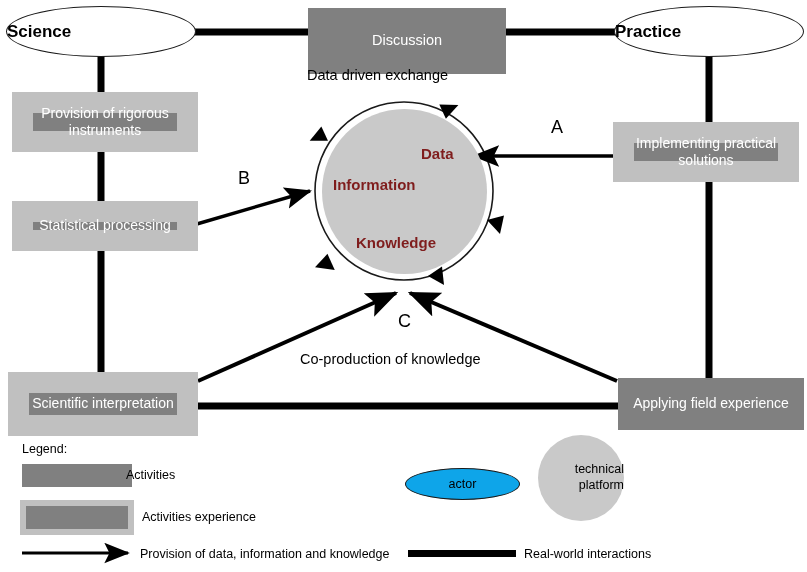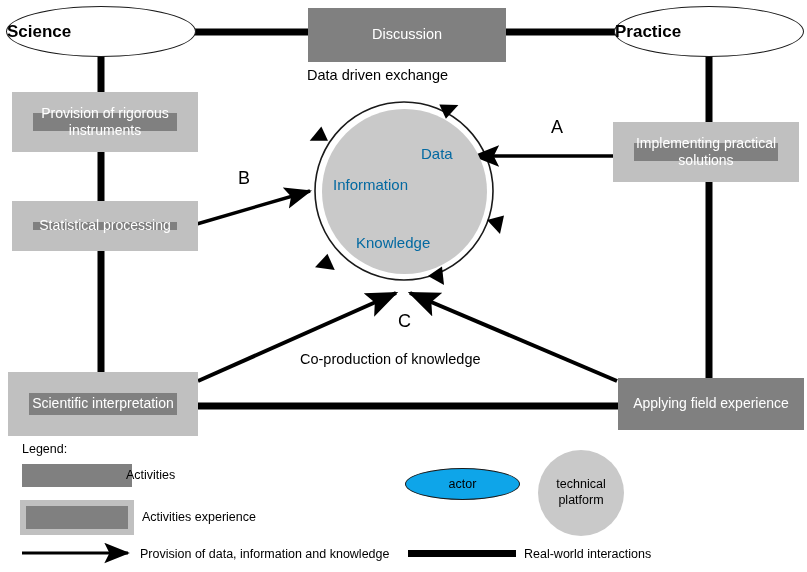--- a/index.html
+++ b/index.html
@@ -69,22 +69,22 @@
   }
   
   #platform-circle {
     position: absolute;
     border-radius: 50%;
     background: #c9c9c9;
     z-index: 3;
   }
   .dik-label {
     position: absolute;
-    font-weight: normal;
-    color: #0369a1;
+    font-weight: bold;
+    color: #7f1d1d;
     z-index: 6;
     white-space: nowrap;
   }
   
   .caption {
     position: absolute;
     color: #000000;
     white-space: nowrap;
     z-index: 6;
   }
@@ -205,21 +205,21 @@
   </svg>
 
   <div class="actor-ellipse" style="left:6px; top:6px; width:190px; height:51px; font-size:17px;">
     <span>Science</span>
   </div>
 
   <div class="actor-ellipse" style="left:614px; top:6px; width:190px; height:51px; font-size:17px;">
     <span>Practice</span>
   </div>
 
-  <div class="act-box" style="left:308px; top:8px; width:198px; height:54px; font-size:14.5px;">
+  <div class="act-box" style="left:308px; top:8px; width:198px; height:66px; font-size:14.5px;">
     <span>Discussion</span>
   </div>
 
   <div class="act-box implemented" style="left:12px; top:92px; width:186px; height:60px;">
     <div class="inner" style="font-size:14px;">
       <span>Provision of rigorous instruments</span>
     </div>
   </div>
 
   <div class="act-box implemented" style="left:12px; top:201px; width:186px; height:50px;">
@@ -283,21 +283,21 @@
 
     <div class="legend-swatch implemented" style="left:20px; top:68px; width:114px; height:35px;">
       <div class="inner"></div>
     </div>
     <div class="legend-text" style="left:142px; top:78px;">Activities experience</div>
 
     <div class="legend-ellipse" style="left:405px; top:36px; width:115px; height:32px;">
       <span>actor</span>
     </div>
 
-    <div class="legend-circle" style="left:538px; top:18px; width:86px; height:86px;">
+    <div class="legend-circle" style="left:538px; top:3px; width:86px; height:86px;text-align:right;">
       <span>technical platform</span>
     </div>
 
     <div class="legend-text" style="left:140px; top:115px;">Provision of data, information and knowledge</div>
 
     <div class="legend-thickline" style="left:408px; top:118px; width:108px; height:7px;"></div>
     <div class="legend-text" style="left:524px; top:115px;">Real-world interactions</div>
 
   </div>
 

